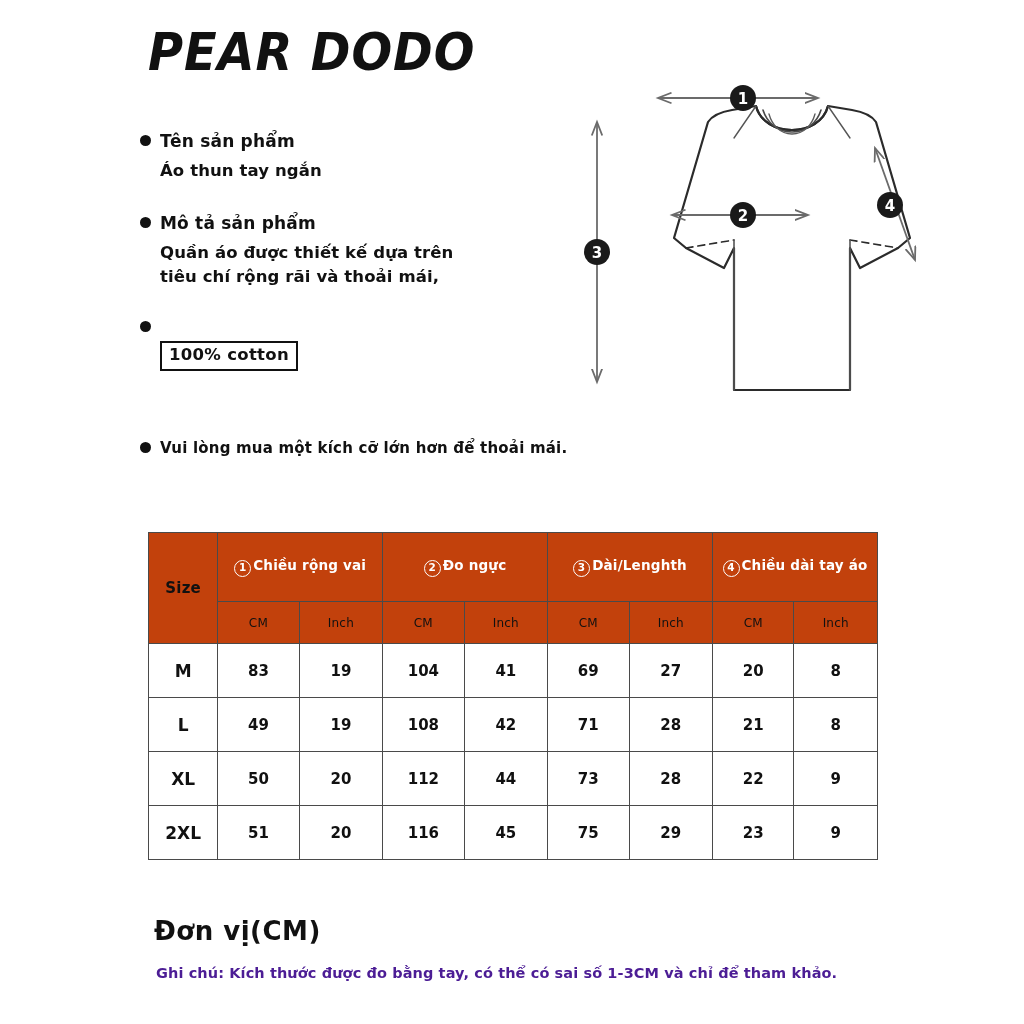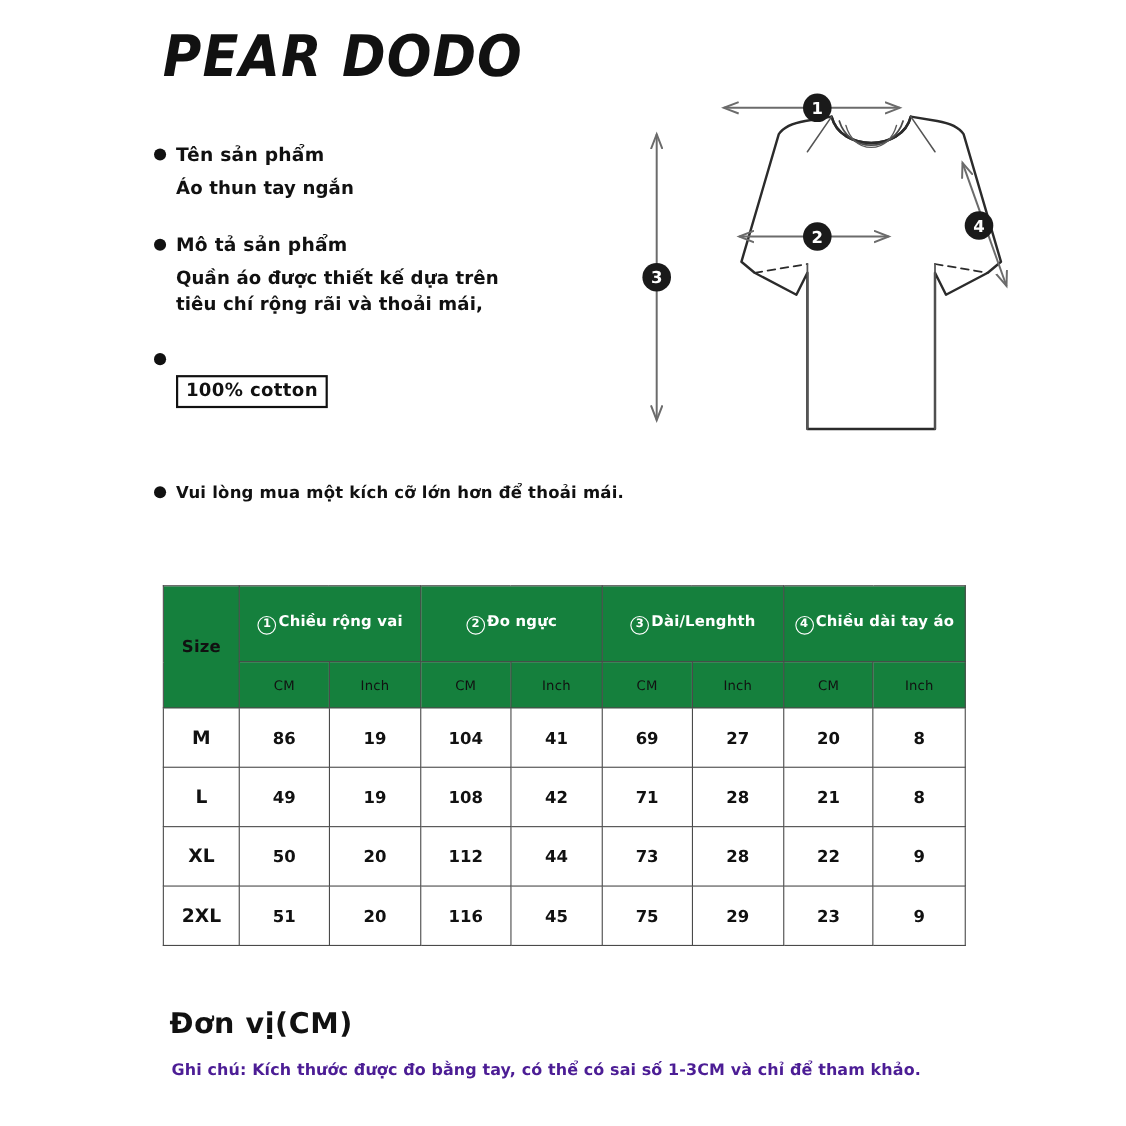--- a/index.html
+++ b/index.html
@@ -111,21 +111,21 @@
     border-collapse: collapse;
     table-layout: fixed;
   }
   #size-table td, #size-table th {
     border: 1px solid #4a4a4a;
     text-align: center;
     vertical-align: middle;
     font-family: "DejaVu Sans", sans-serif;
   }
   #size-table thead th {
-    background: #15803d;
+    background: #c2410c;
     color: #ffffff;
     font-size: 13.5px;
     font-weight: bold;
     letter-spacing: 0.2px;
     padding: 4px 2px;
   }
   #size-table th.size-corner {
     color: #111111;
     font-size: 15px;
     font-weight: bold;
@@ -329,21 +329,21 @@
       <th class="unit-cell">Inch</th>
       <th class="unit-cell">CM</th>
       <th class="unit-cell">Inch</th>
       <th class="unit-cell">CM</th>
       <th class="unit-cell">Inch</th>
     </tr>
   </thead>
   <tbody>
     <tr>
       <td class="size-label">M</td>
-      <td>86</td>
+      <td>83</td>
       <td>19</td>
       <td>104</td>
       <td>41</td>
       <td>69</td>
       <td>27</td>
       <td>20</td>
       <td>8</td>
     </tr>
     <tr>
       <td class="size-label">L</td>

